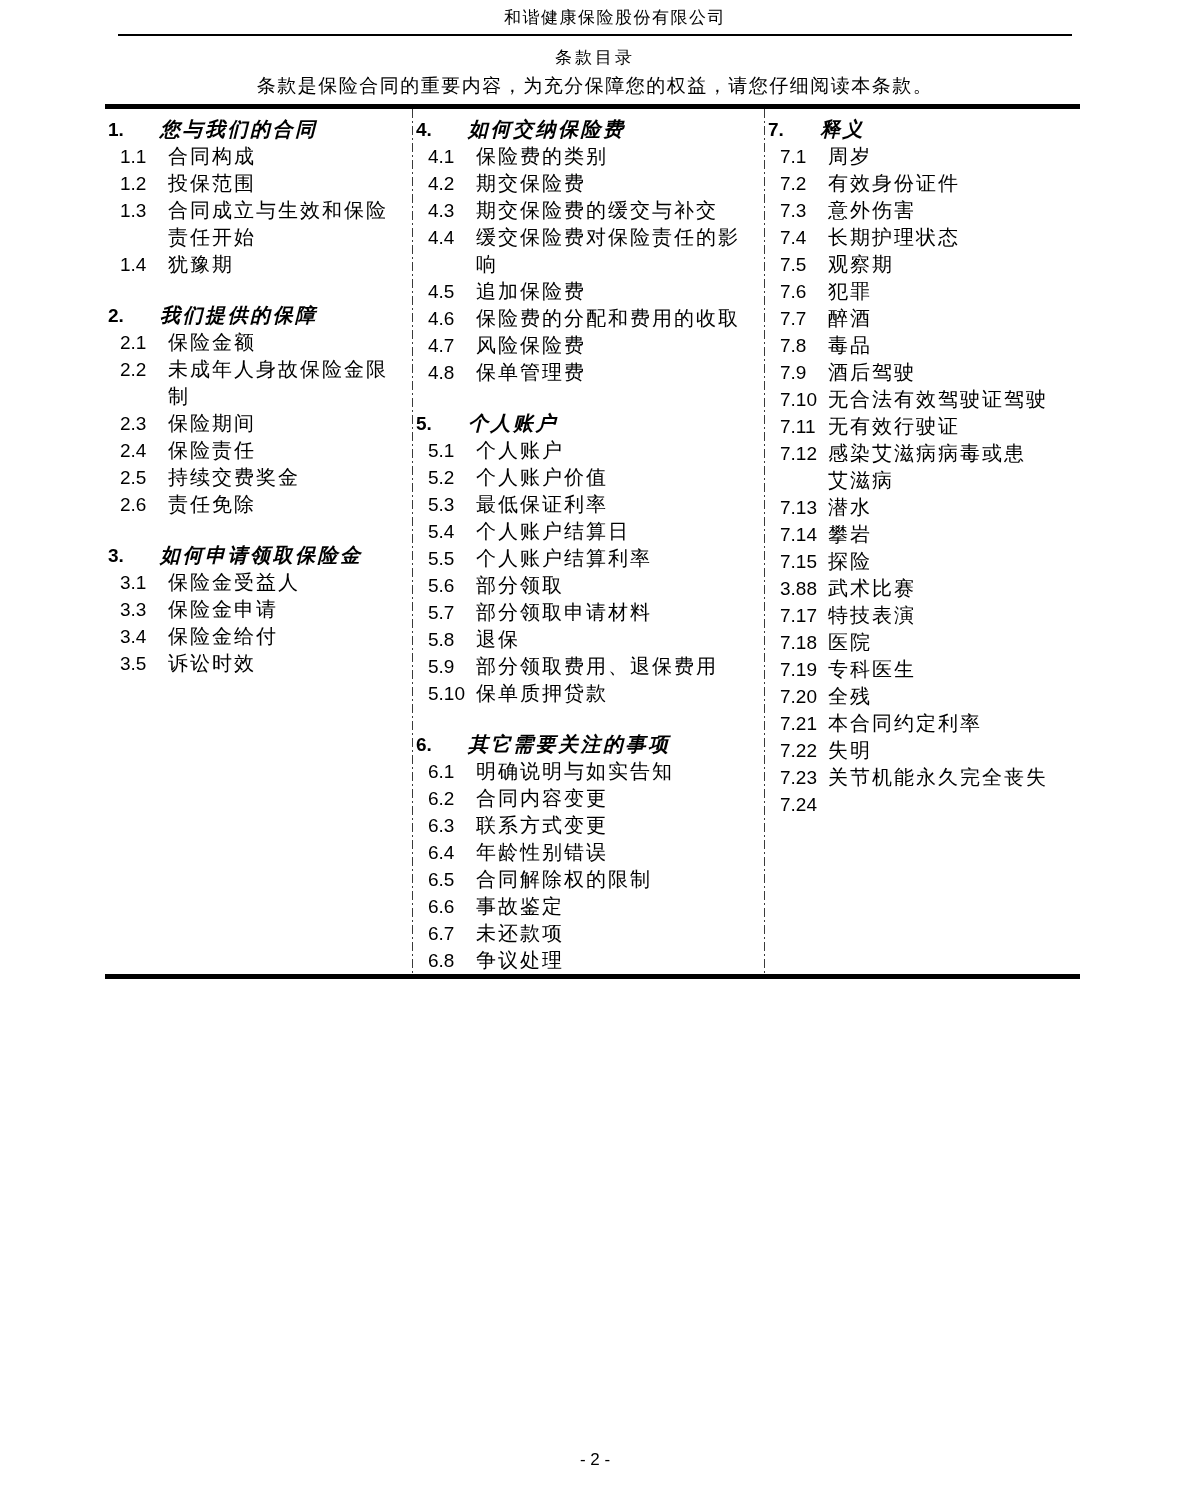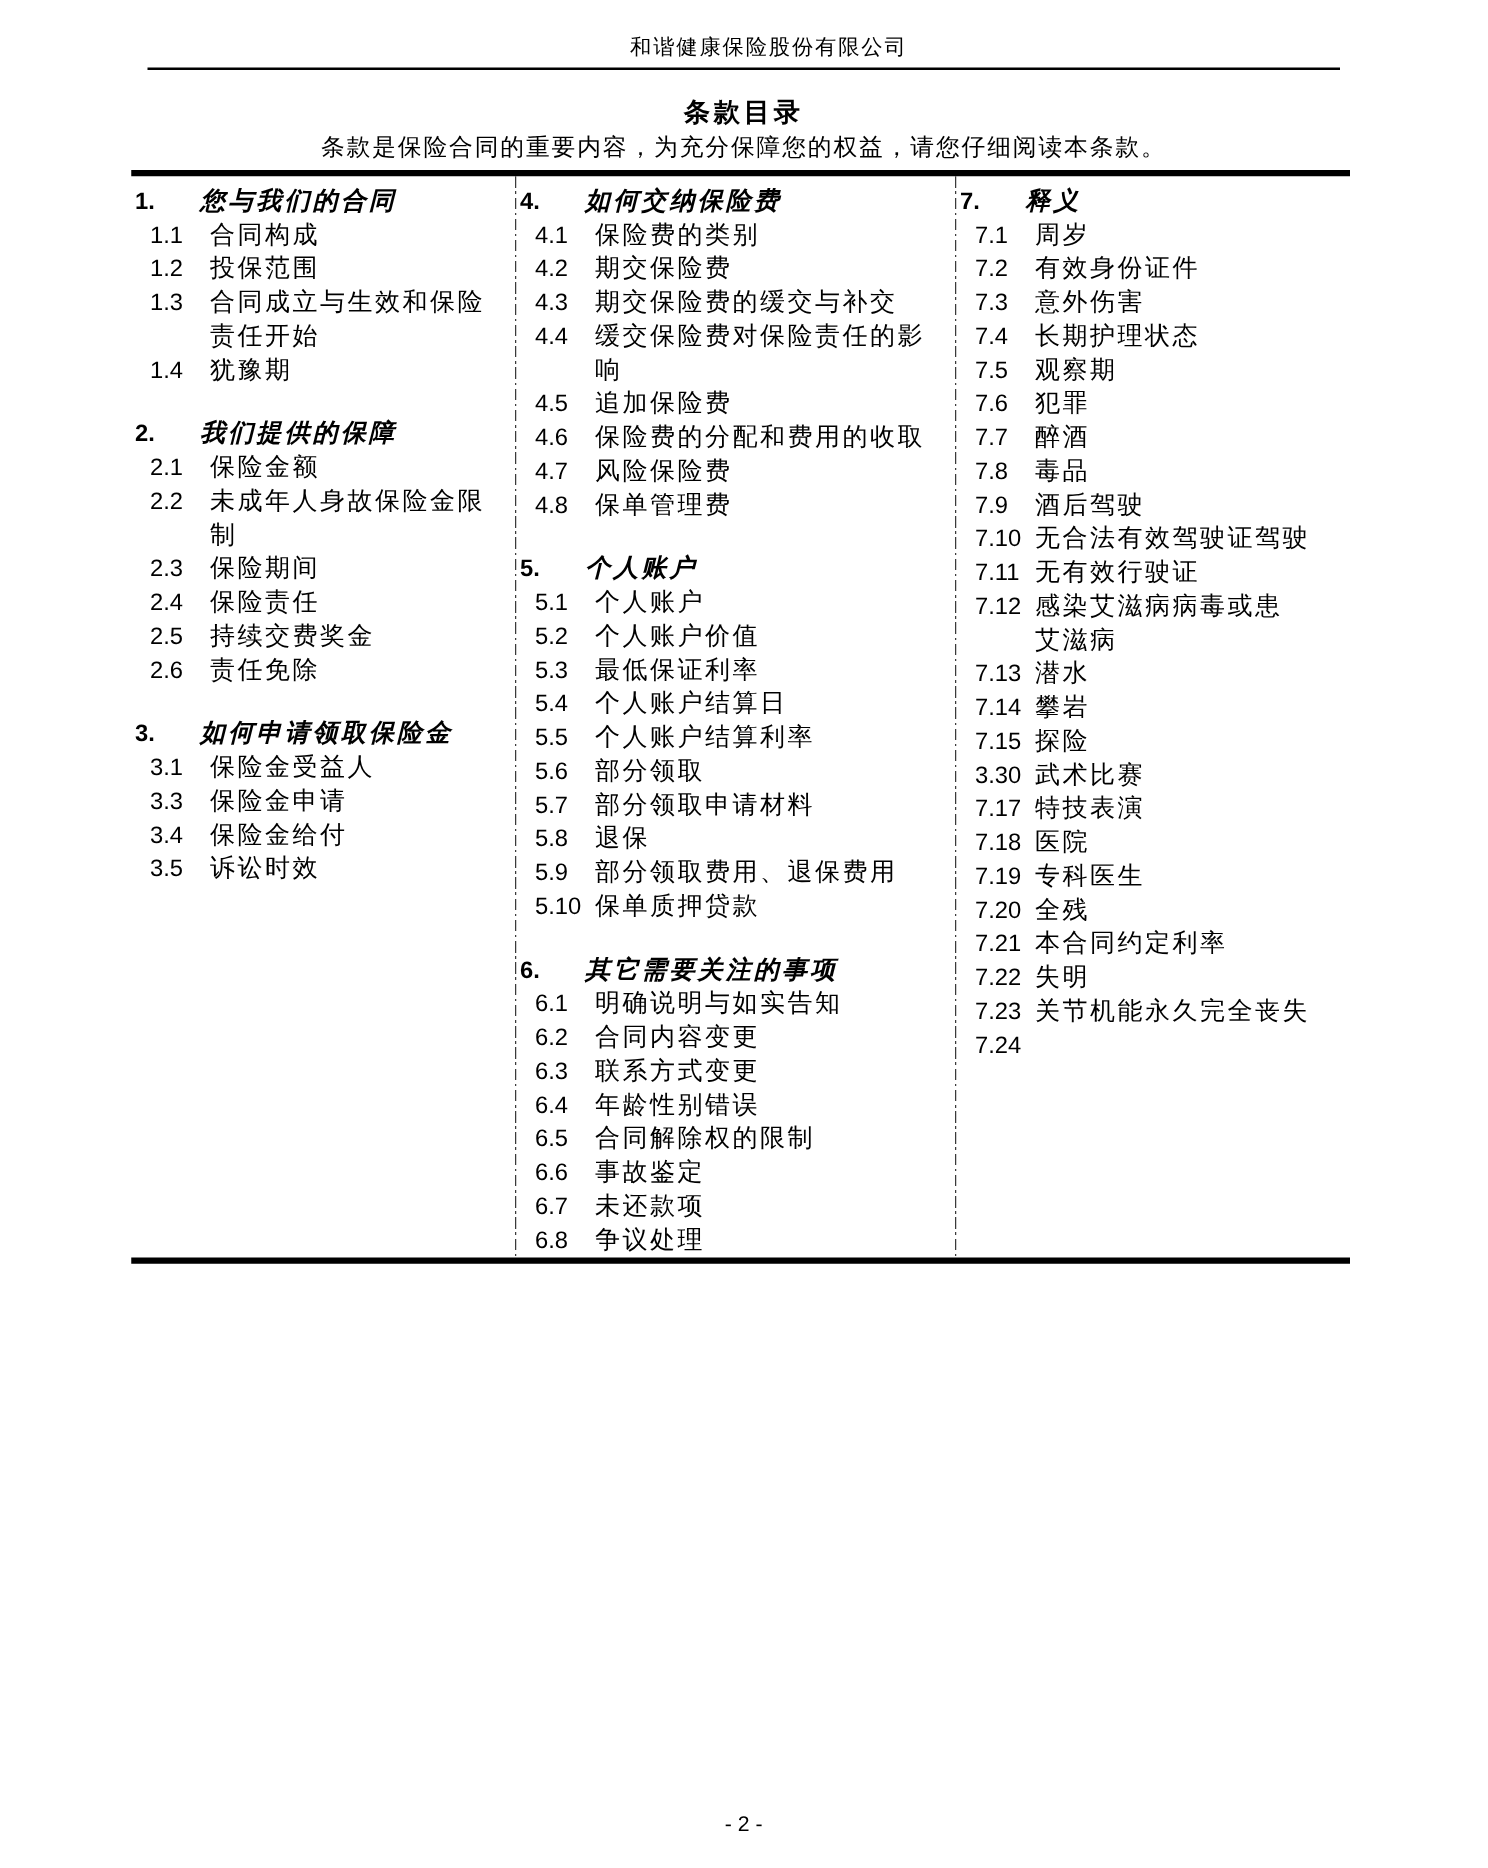--- a/index.html
+++ b/index.html
@@ -3,30 +3,30 @@
 <meta charset="utf-8">
 <style>
   html,body { margin:0; padding:0; }
   body {
     width:1190px; height:1494px;
     background:#ffffff; color:#000000;
     font-family:"Liberation Serif","DejaVu Serif",serif;
     position:relative; overflow:hidden;
   }
   .doc-header {
-    padding-top:27px; text-align:center;
+    padding-top:7px; text-align:center;
     font-size:17px; letter-spacing:1.5px; line-height:22px;margin-left:40px;
   }
   .header-rule {
     margin:5px 0 0 118px; width:954px; height:0;
     border-top:2px solid #000;
   }
   .doc-title {
-    margin:20px 0 3px 0; text-align:center;
-    font-size:21px; font-weight:bold; letter-spacing:3px; line-height:28px;
+    margin:8px 0 3px 0; text-align:center;
+    font-size:17px; font-weight:normal; letter-spacing:3px; line-height:28px;
   }
   .doc-subtitle {
     margin:0; text-align:center;
     font-size:19px; letter-spacing:1.5px; line-height:25px;font-family:Liberation Mono, monospace;
   }
   .toc {
     margin-left:105px; margin-top:4px;
     width:975px; height:875px; box-sizing:border-box;
     border-top:5px solid #000; border-bottom:5px solid #000;
     display:flex; align-items:stretch;
@@ -442,21 +442,21 @@
           <div class="line">攀岩</div>
         </div>
       </div>
       <div class="toc-item">
         <span class="num">7.15</span>
         <div class="lbl">
           <div class="line">探险</div>
         </div>
       </div>
       <div class="toc-item">
-        <span class="num">3.30</span>
+        <span class="num">3.88</span>
         <div class="lbl">
           <div class="line">武术比赛</div>
         </div>
       </div>
       <div class="toc-item">
         <span class="num">7.17</span>
         <div class="lbl">
           <div class="line">特技表演</div>
         </div>
       </div>

